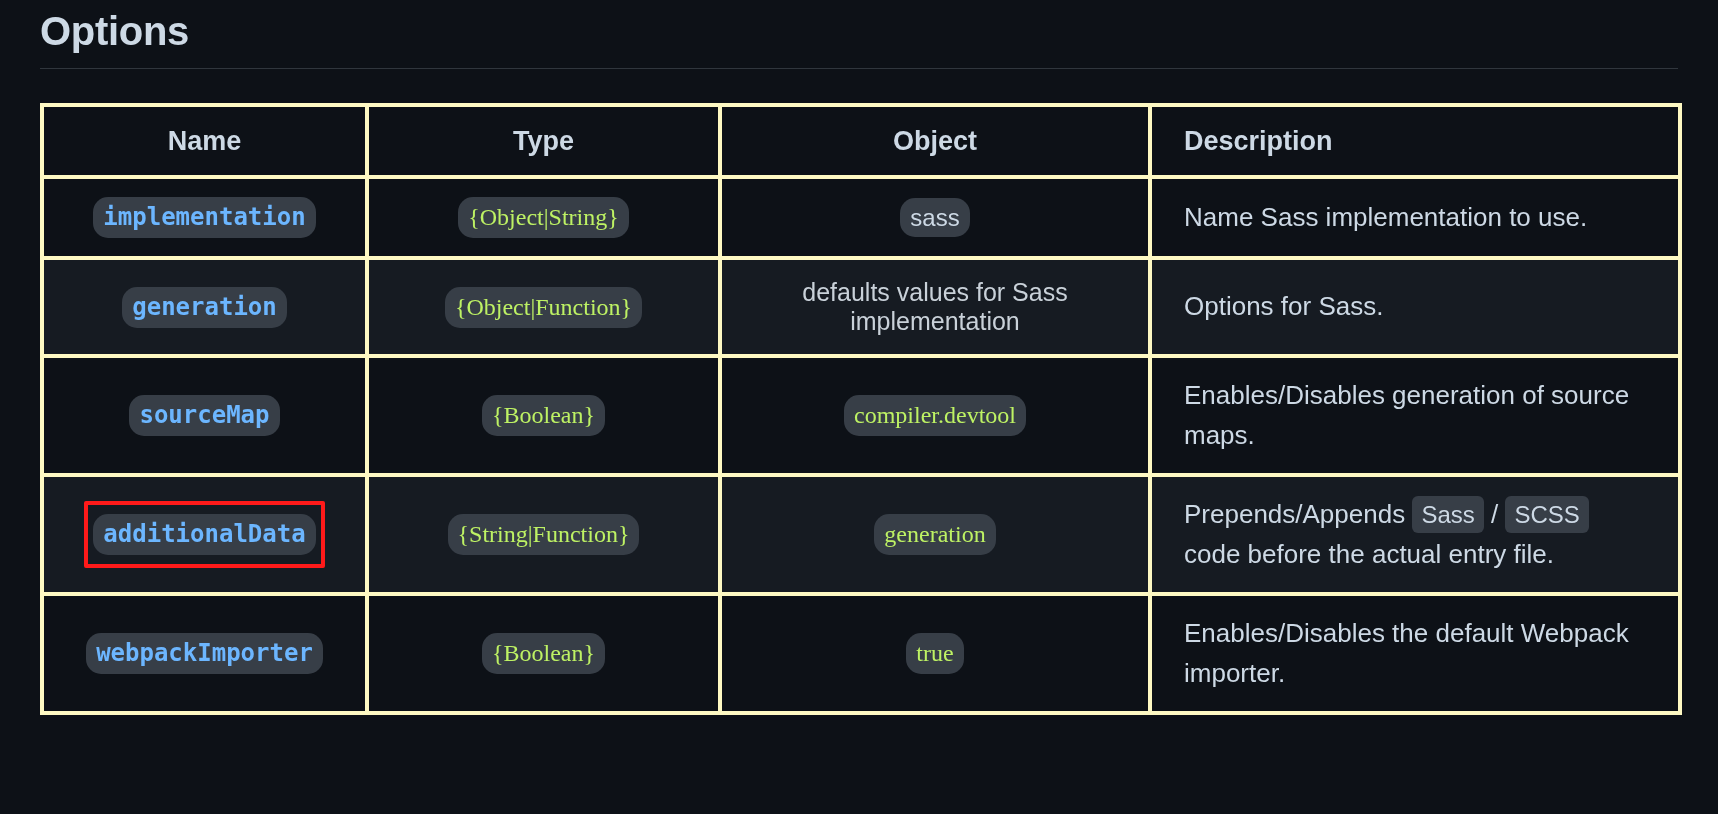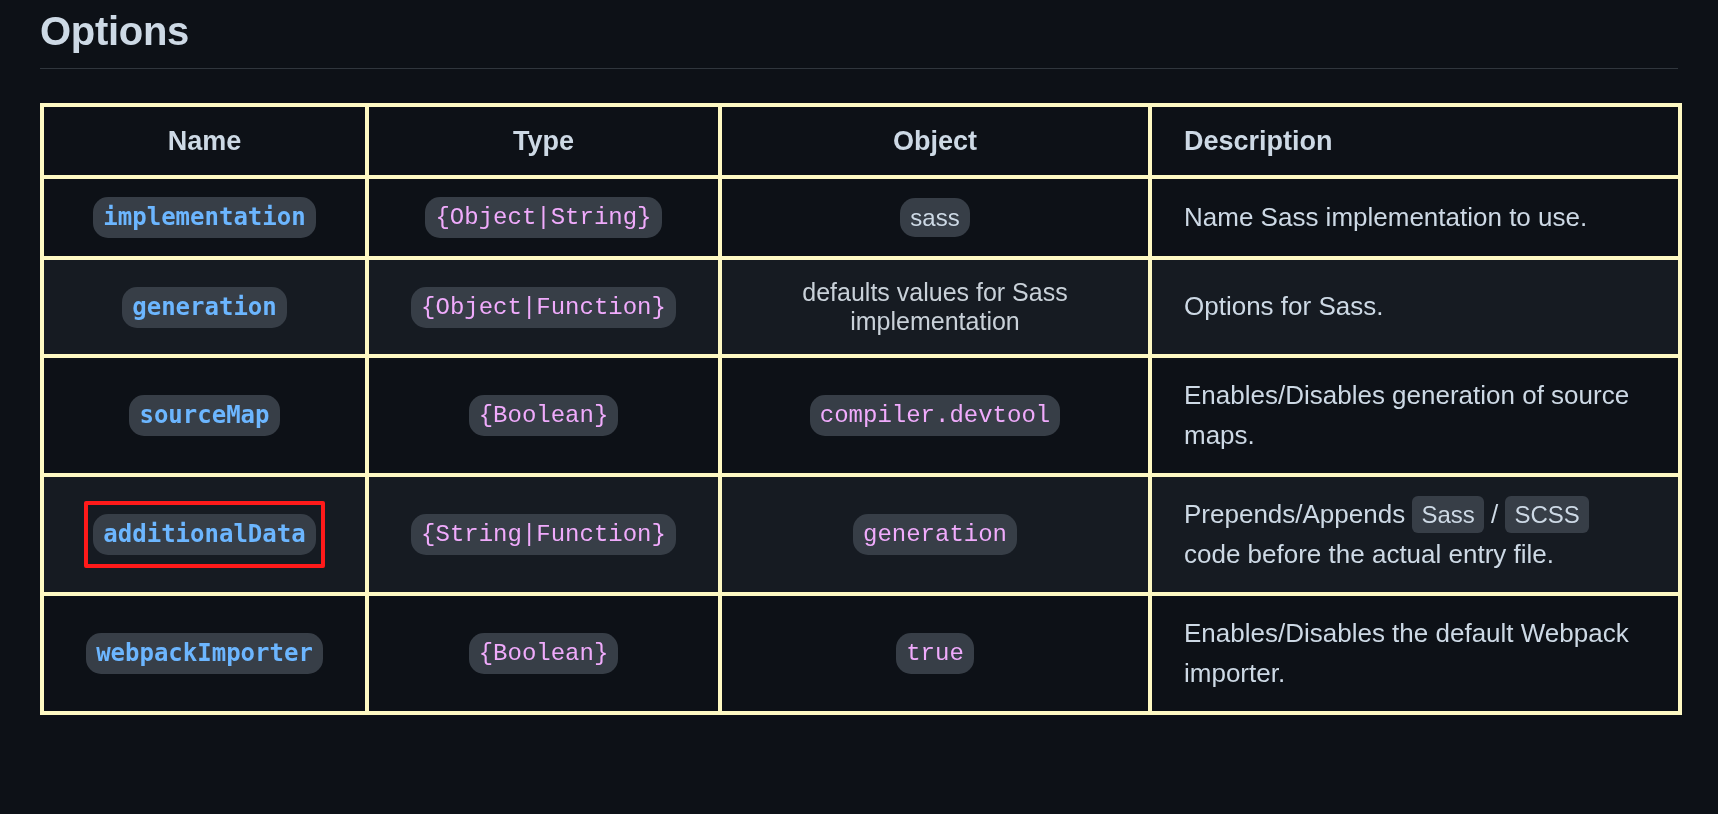--- a/index.html
+++ b/index.html
@@ -88,23 +88,23 @@
   
   .code {
     display: inline-block;
     background: #373e47;
     border-radius: 15px;
     padding: 4px 10px;
     line-height: 1.38;
     white-space: nowrap;
   }
   .code-mono {
-    font-family: Liberation Mono, monospace;
-    font-size: 24px;
-    color: #f0abfc;
+    font-family: Liberation Serif, serif;
+    font-size: 24px;
+    color: #bef264;
   }
   .code-name {
     font-family: "DejaVu Sans Mono", monospace;
     font-size: 24px;
     font-weight: bold;
     color: #6cb6ff;
   }
   
   .code-prop {
     font-family: "Liberation Sans", sans-serif;

